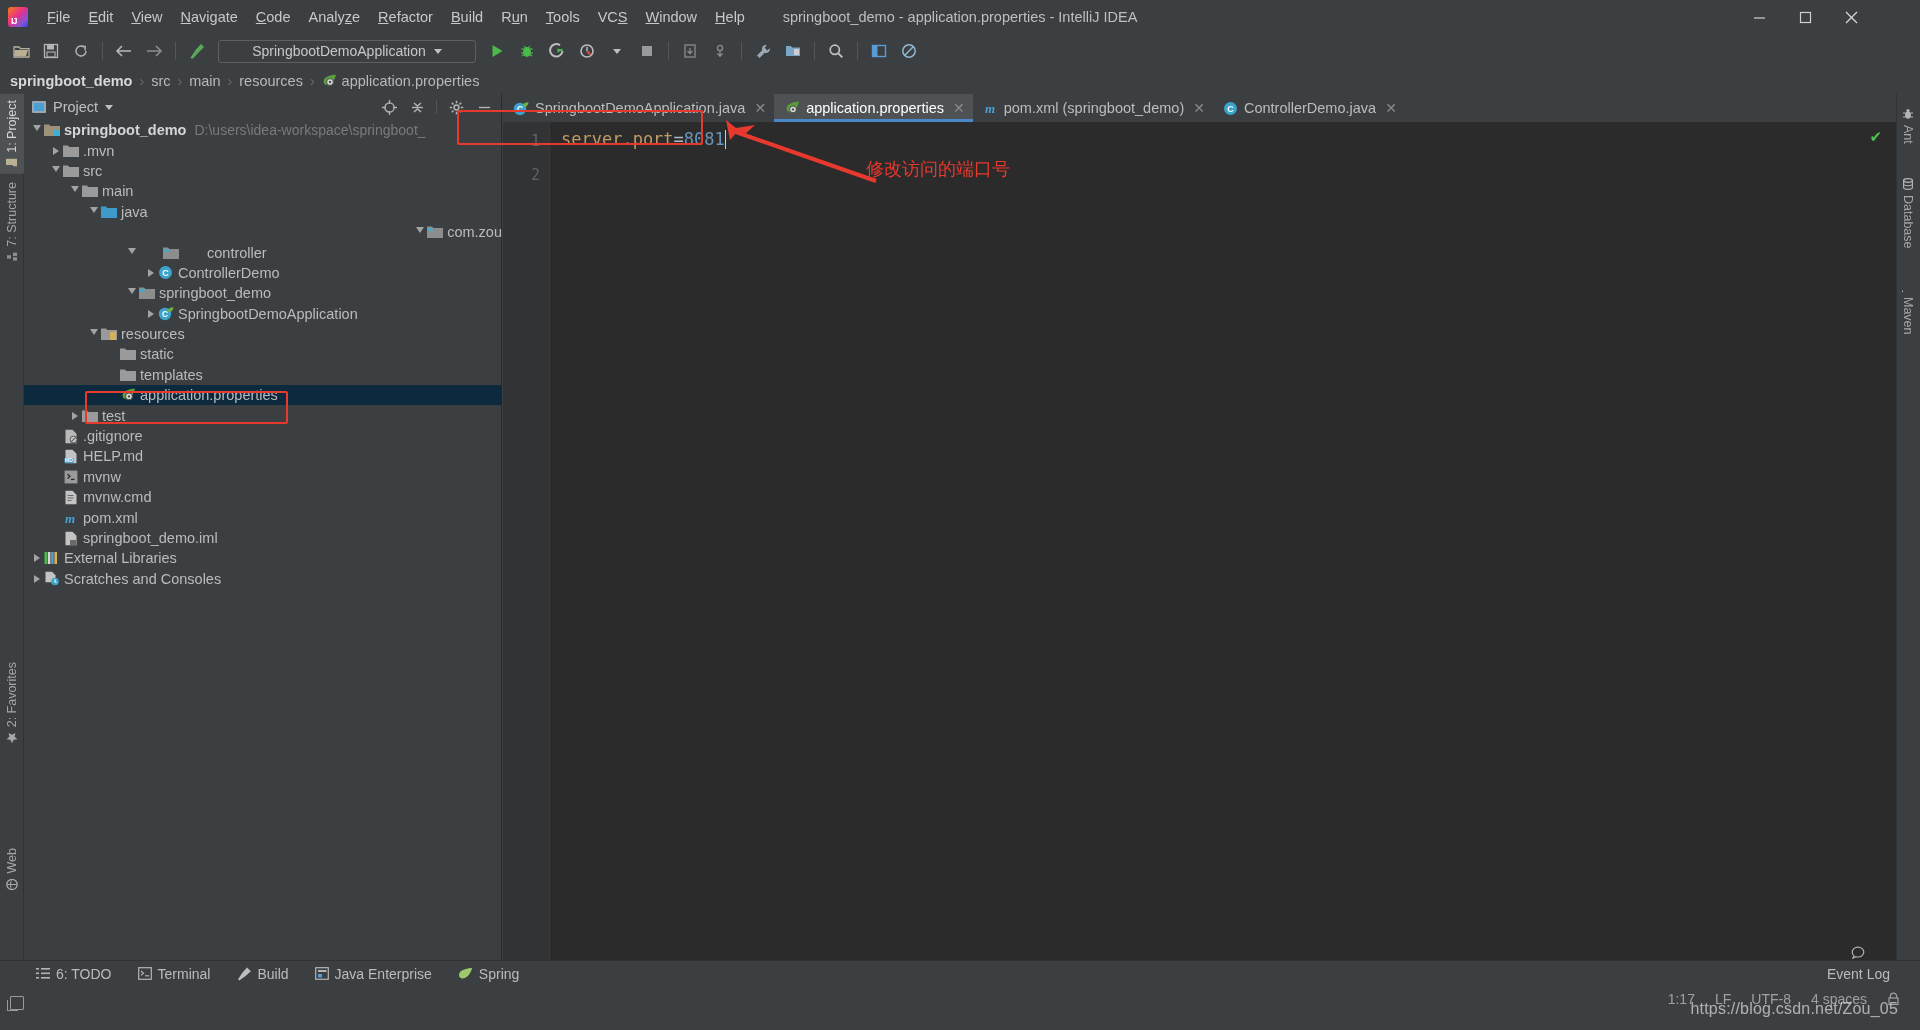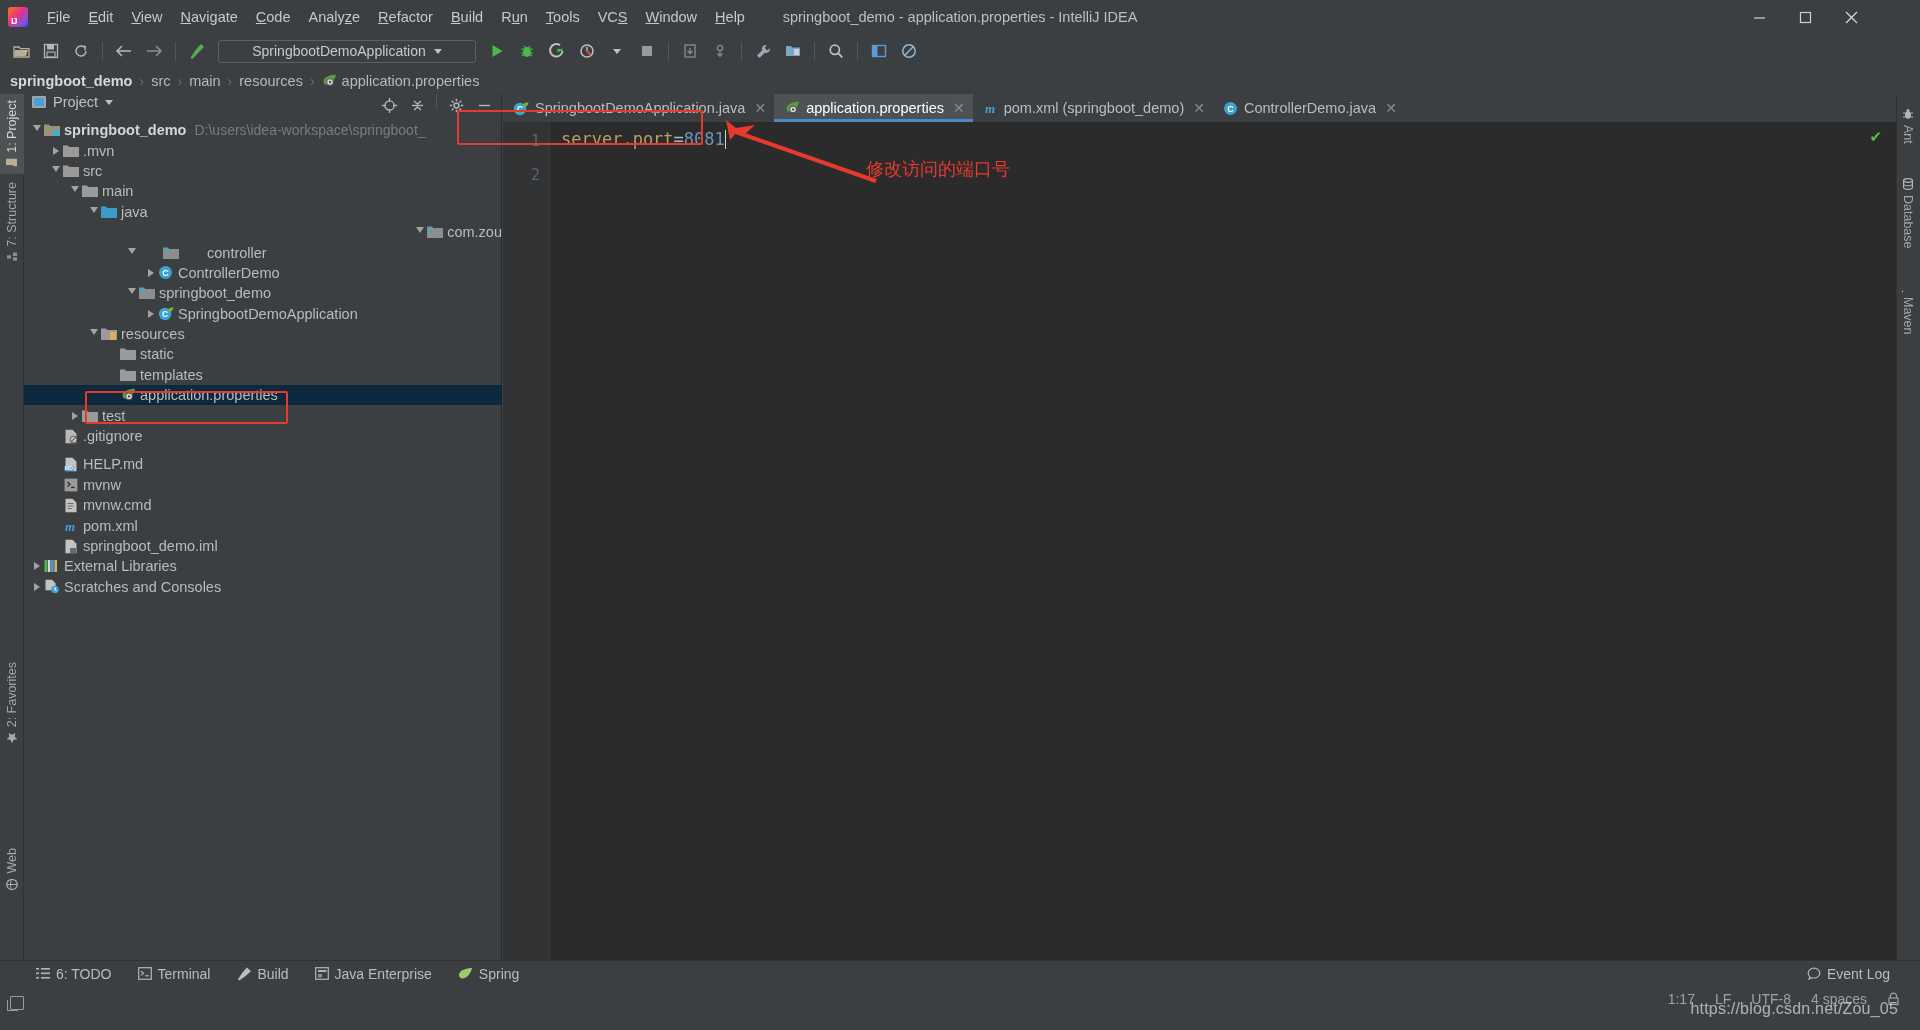--- a/index.html
+++ b/index.html
@@ -98,21 +98,21 @@
     font-size: 12.5px; color: #a6a6a6; display: flex; align-items: center;
     gap: 5px; padding: 6px 0;
   }
 
   
   .proj-panel {
     position: absolute; left: 24px; top: 94px; width: 478px; height: 880px;
     background: #3c3f41; border-right: 1px solid #2b2b2b;
   }
   .proj-head {
-    height: 26px; display: flex; align-items: flex-start; padding: 0 6px 0 8px;
+    height: 26px; display: flex; align-items: center; padding: 0 6px 0 8px;
     gap: 6px; color: #c0c0c0; font-size: 14.5px;
   }
   .proj-head .title { margin-right: auto; display:flex; align-items:center; gap:7px; }
   .proj-icon-sq {
     width: 14px; height: 12px; border: 2px solid #9aa7b0; background: #4a9fd4; border-radius: 1px;
   }
   .ph-btn { width: 22px; height: 22px; display:flex;align-items:center;justify-content:center; }
   .ph-sep { width: 1px; height: 14px; background: #555; margin: 0 2px; }
 
   .tree { position: absolute; left:0; top: 26px; width: 478px; bottom: 24px; overflow: hidden; }
@@ -219,21 +219,21 @@
   }
   .sb-square {
     position:absolute; left: 10px; top: 10px; width: 14px; height: 14px;
     border: 1.6px solid #9a9a9a; border-radius:1px;
   }
   .sb-square::before {
     content:""; position:absolute; left:-4px; top:3px; width:10px; height:10px;
     border:1.6px solid #9a9a9a; border-right:none; border-top:none;
   }
   .sb-right { position:absolute; right: 20px; top: 5px; display:flex; align-items:center; gap: 20px; font-size:14px; color:#a0a0a0;}
-  .evlog { position:absolute; right: 30px; bottom: 48px; display:flex;align-items:center;gap:6px;font-size:14px;color:#bbbbbb; }
+  .evlog { position:absolute; right: 30px; bottom: 48px; display:flex;align-items:center;gap:6px;font-size:14px;color:#bbbbbb;flex-direction:column; }
   .watermark {
     position: absolute; right: 22px; bottom: 12px; font-size: 16px;
     color: rgba(224,224,224,0.70); white-space: nowrap; letter-spacing: .2px;
   }
 
   svg { display:block; }
 </style>
 </head>
 <body>
 
@@ -694,21 +694,21 @@
           <span class="tw"></span>
           <span class="ic">
             <svg width="14" height="15" viewBox="0 0 14 15">
               <path d="M1.5 .8h7l4 4v9.4h-11z" fill="#b9b9b9"></path>
               <circle cx="9.5" cy="10.5" r="3.4" fill="#c9c9c9" stroke="#5a5a5a" stroke-width="1"></circle>
               <line x1="7.3" y1="12.7" x2="11.7" y2="8.3" stroke="#5a5a5a" stroke-width="1.1"></line>
             </svg>
           </span>
           <span class="tlabel">.gitignore</span>
         </div>
-        <div class="trow" style="padding-left: 25px; margin-top: 8px;">
+        <div class="trow" style="padding-left: 25px;">
           <span class="tw"></span>
           <span class="ic">
             <svg width="14" height="15" viewBox="0 0 14 15">
               <path d="M1.5 .8h7l4 4v9.4h-11z" fill="#c3c3c3"></path>
               <rect x="0.5" y="9" width="9" height="5" fill="#4a9fd4"></rect>
               <text x="5" y="13.2" font-size="5" font-weight="bold" fill="#ffffff" text-anchor="middle" font-family="Liberation Sans, sans-serif">MD</text>
             </svg>
           </span>
           <span class="tlabel">HELP.md</span>
         </div>

